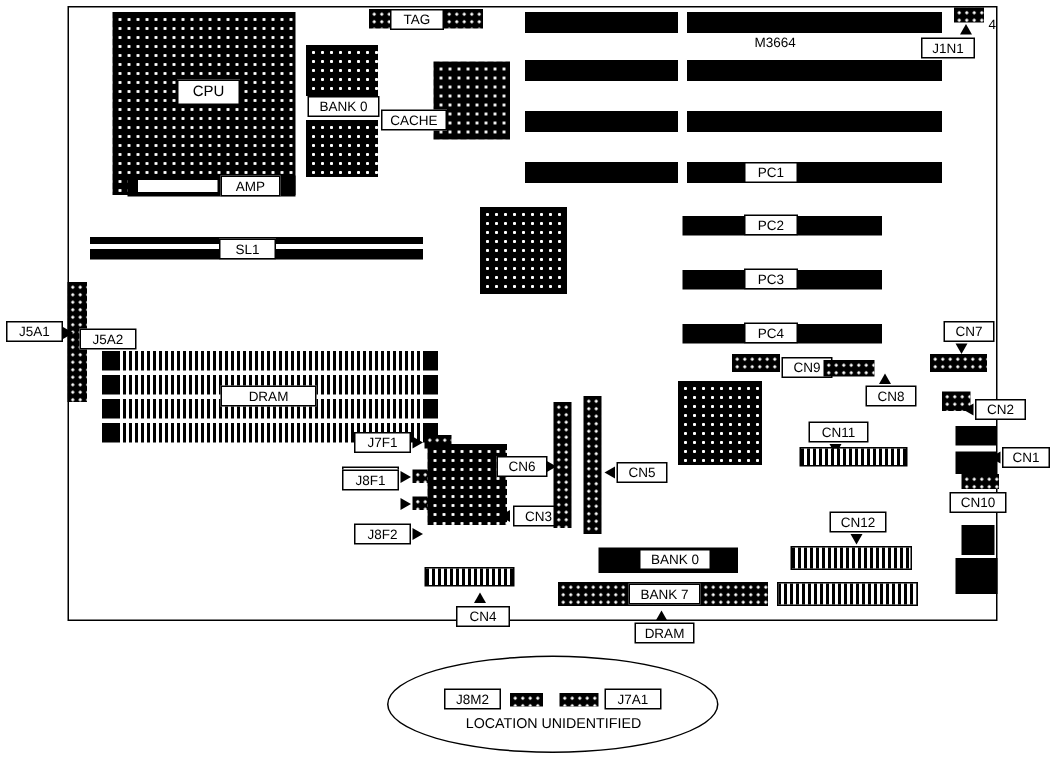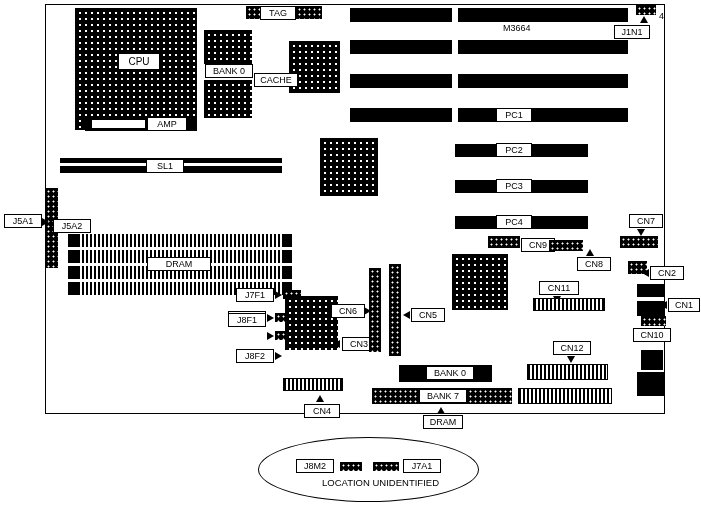--- a/index.html
+++ b/index.html
@@ -167,15 +167,15 @@
 
   <div class="abs stripes" style="left:283px;top:378px;width:60px;height:13px"></div>
   <div class="arr u" style="left:316px;top:395px"></div>
   <div class="lbl" style="left:304px;top:404px;width:36px">CN4</div>
 
   <div class="abs ellipse" style="left:258px;top:437px;width:221px;height:65px"></div>
   <div class="lbl" style="left:296px;top:459px;width:38px">J8M2</div>
   <div class="abs dots" style="left:340px;top:462px;width:22px;height:9px"></div>
   <div class="abs dots" style="left:373px;top:462px;width:26px;height:9px"></div>
   <div class="lbl" style="left:403px;top:459px;width:38px">J7A1</div>
-  <div class="txt" style="left:299px;top:477px;width:140px;text-align:right;font-size:9.5px">LOCATION UNIDENTIFIED</div>
+  <div class="txt" style="left:299px;top:477px;width:140px;text-align:center;font-size:9.5px">LOCATION UNIDENTIFIED</div>
 
 </div>
 
 </body></html>

